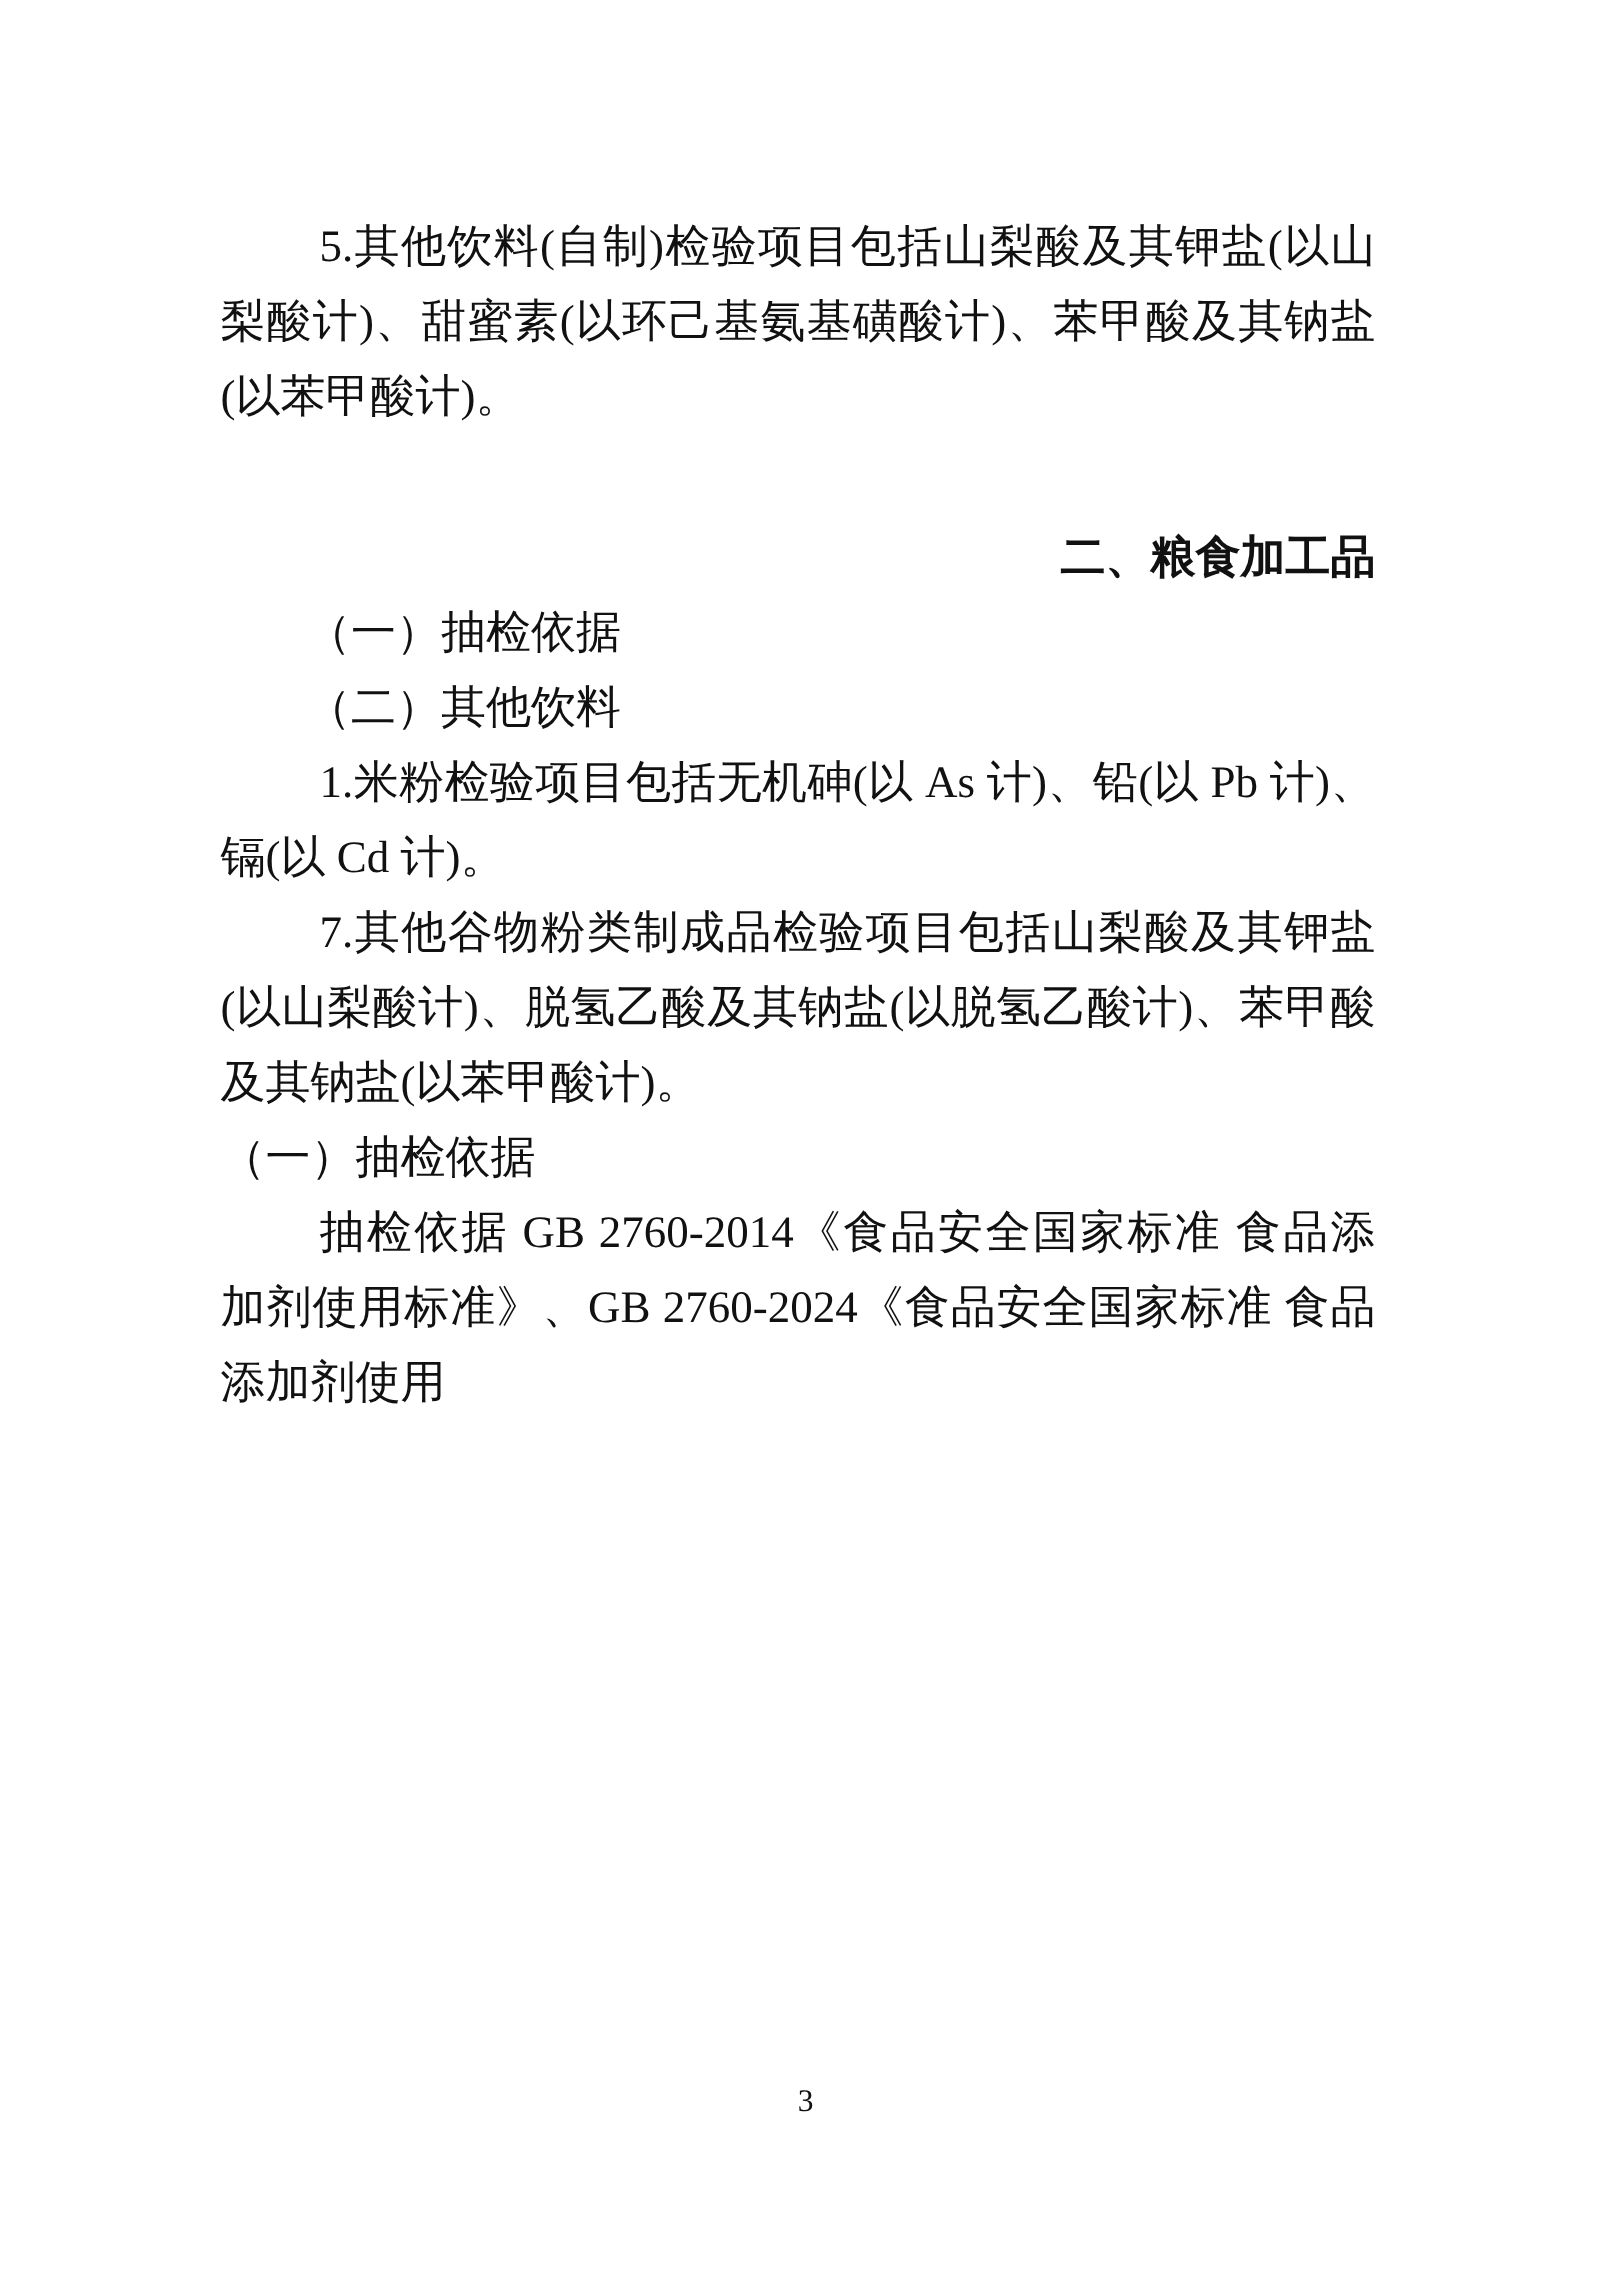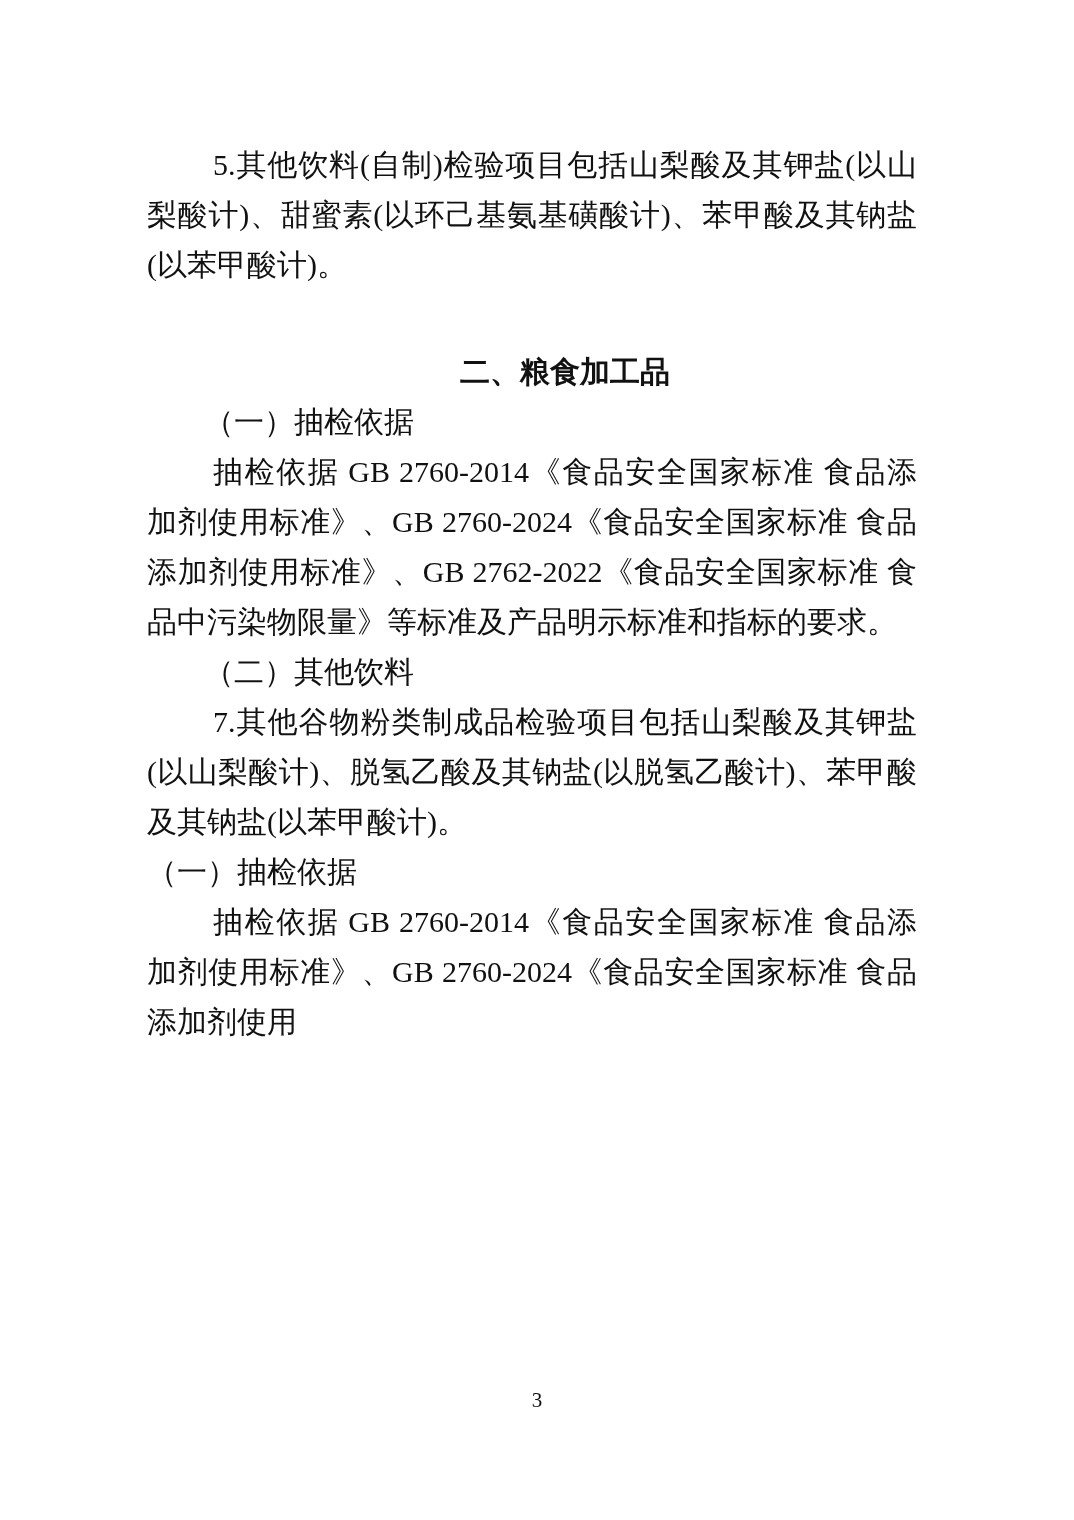--- a/index.html
+++ b/index.html
@@ -29,21 +29,21 @@
     margin: 0;
     padding: 0;
   }
   .para {
     text-indent: 2.2em;
   }
   .heading {
     font-family: "Liberation Sans", "DejaVu Sans", sans-serif;
     font-weight: bold;
     text-indent: 2.2em;
-    text-align: center;
+    text-align: right;
     margin-top: 57px !important;
   }
   .subheading {
     text-indent: 1.9em;
     text-align: left;
   }
   .subheading-flush {
     text-indent: 0;
     text-align: left;
   }
@@ -59,20 +59,20 @@
   }
 </style>
 </head>
 <body>
 
 <div class="page">
   <div class="content">
     <p class="para">5.其他饮料(自制)检验项目包括山梨酸及其钾盐(以山梨酸计)、甜蜜素(以环己基氨基磺酸计)、苯甲酸及其钠盐(以苯甲酸计)。</p>
     <p class="heading">二、粮食加工品</p>
     <p class="subheading">（一）抽检依据</p>
-    <p class="para">抽检依据 GB 2760-2014《食品安全国家标准 食品添加剂使用标准》、GB 2760-2024《食品安全国家标准 食品添加剂使用标准》、GB 2762-2022《食品安全国家标准 食品中污染物限量》等标准及产品明示标准和指标的要求。</p>
     <p class="subheading">（二）其他饮料</p>
+    <p class="para">1.米粉检验项目包括无机砷(以 As 计)、铅(以 Pb 计)、镉(以 Cd 计)。</p>
     <p class="para">7.其他谷物粉类制成品检验项目包括山梨酸及其钾盐(以山梨酸计)、脱氢乙酸及其钠盐(以脱氢乙酸计)、苯甲酸及其钠盐(以苯甲酸计)。</p>
     <p class="subheading-flush">（一）抽检依据</p>
     <p class="para">抽检依据 GB 2760-2014《食品安全国家标准 食品添加剂使用标准》、GB 2760-2024《食品安全国家标准 食品添加剂使用</p>
   </div>
   <div class="page-number">3</div>
 </div>
 
 </body></html>

